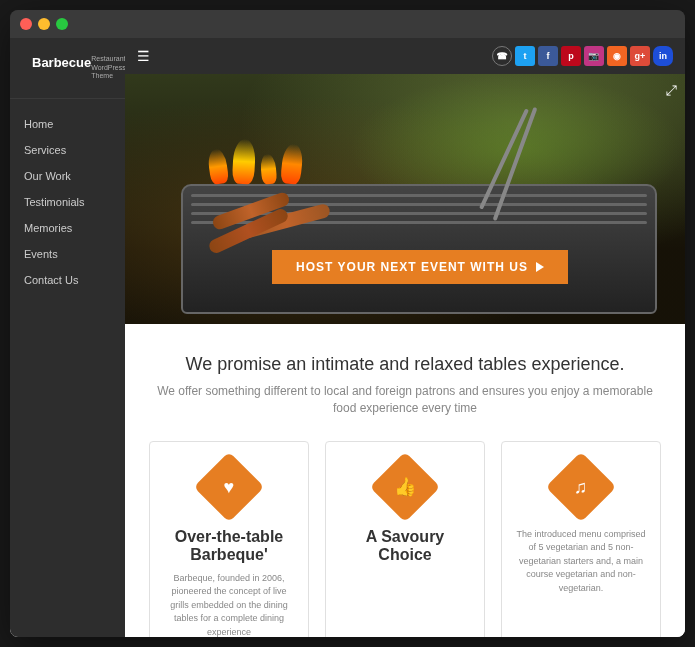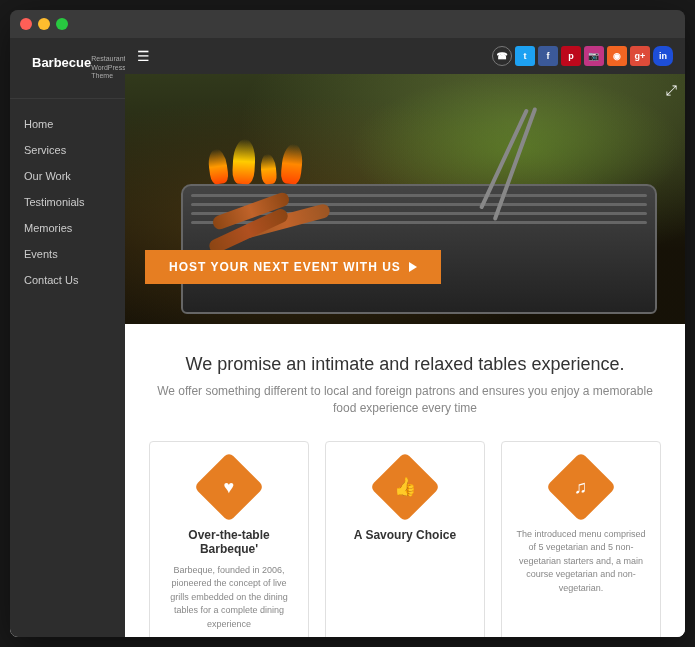--- a/index.html
+++ b/index.html
@@ -122,24 +122,24 @@
       top: 0; left: 0; right: 0; bottom: 0;
       background: 
         radial-gradient(ellipse at 70% 20%, rgba(180, 220, 100, 0.3) 0%, transparent 50%),
         radial-gradient(ellipse at 30% 60%, rgba(80, 60, 20, 0.8) 0%, transparent 60%),
         linear-gradient(180deg, rgba(60,80,30,0.4) 0%, rgba(20,15,5,0.9) 70%);
       background-color: #2a2a1a;
     }
     .hero-overlay {
       position: absolute;
       bottom: 40px;
-      left: 0;
+      left: 10px;
       right: 0;
       display: flex;
-      justify-content: flex-start;
+      justify-content: center;
       padding-left: 20px;
     }
     .hero-cta {
       background: #e67e22;
       color: white;
       padding: 10px 24px;
       font-size: 12px;
       font-weight: bold;
       letter-spacing: 1px;
       display: flex;
@@ -198,21 +198,21 @@
       align-items: center;
       justify-content: center;
       margin: 0 auto 16px;
     }
     .card-icon-inner {
       transform: rotate(-45deg);
       font-size: 18px;
       color: white;
     }
     .card-title {
-      font-size: 12px;
+      font-size: 16px;
       font-weight: bold;
       color: #333;
       margin-bottom: 8px;
     }
     .card-text {
       font-size: 9px;
       color: #888;
       line-height: 1.5;
     }
     

